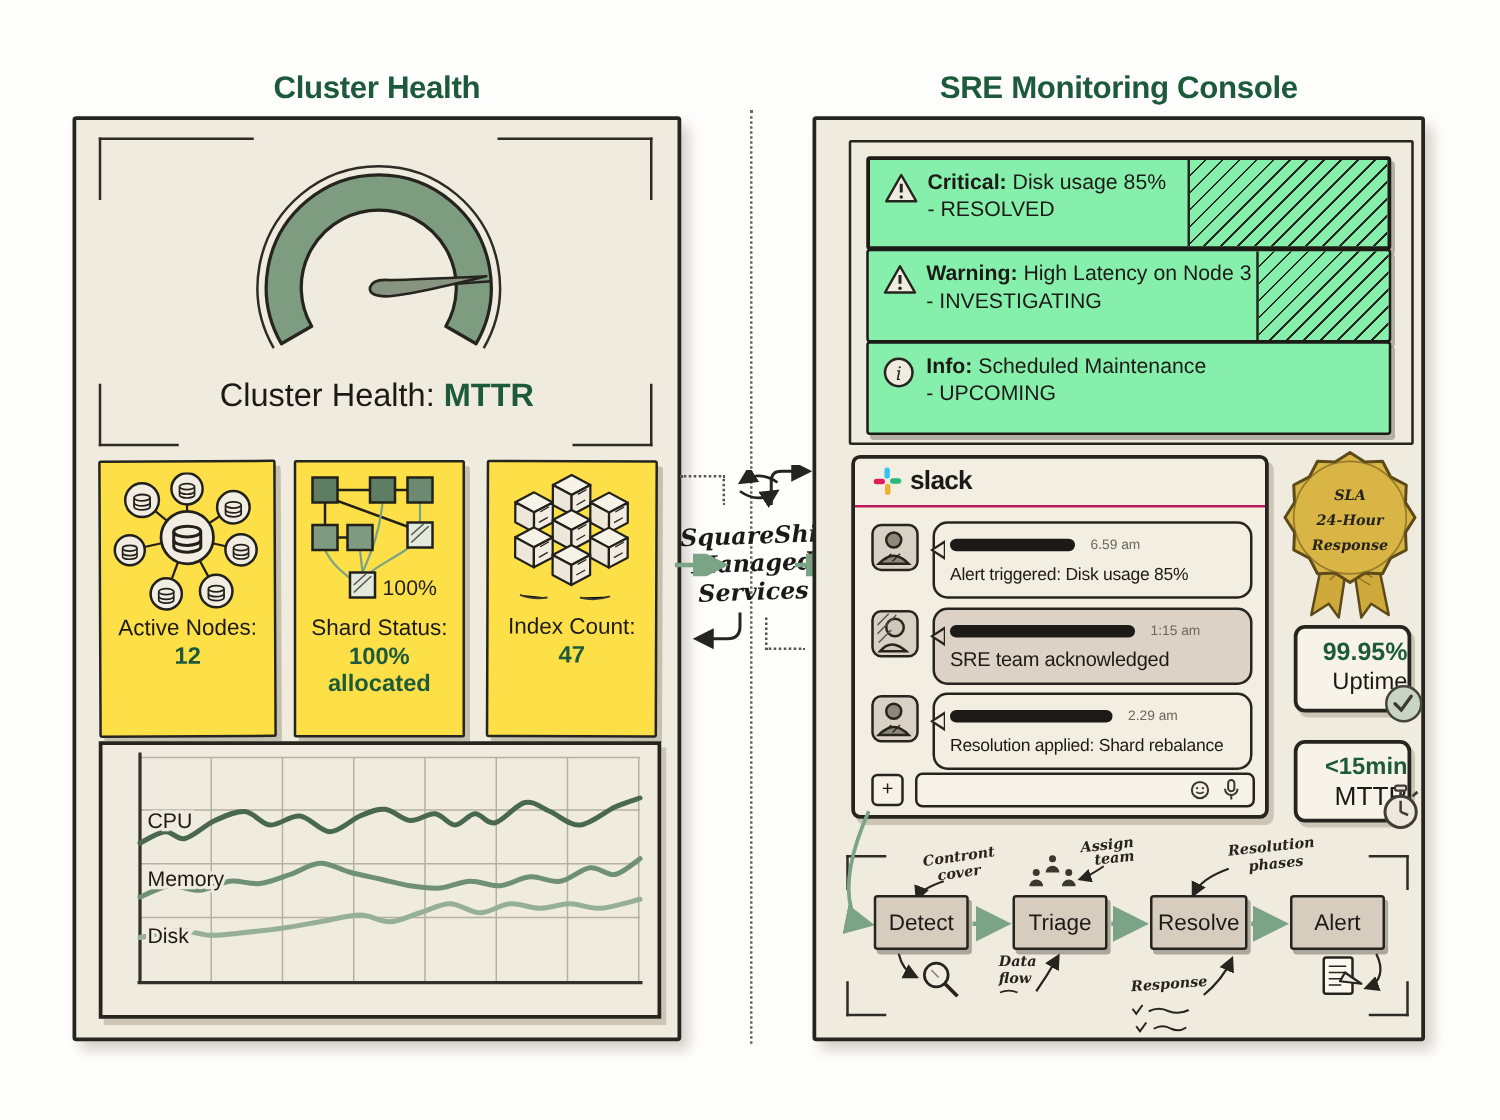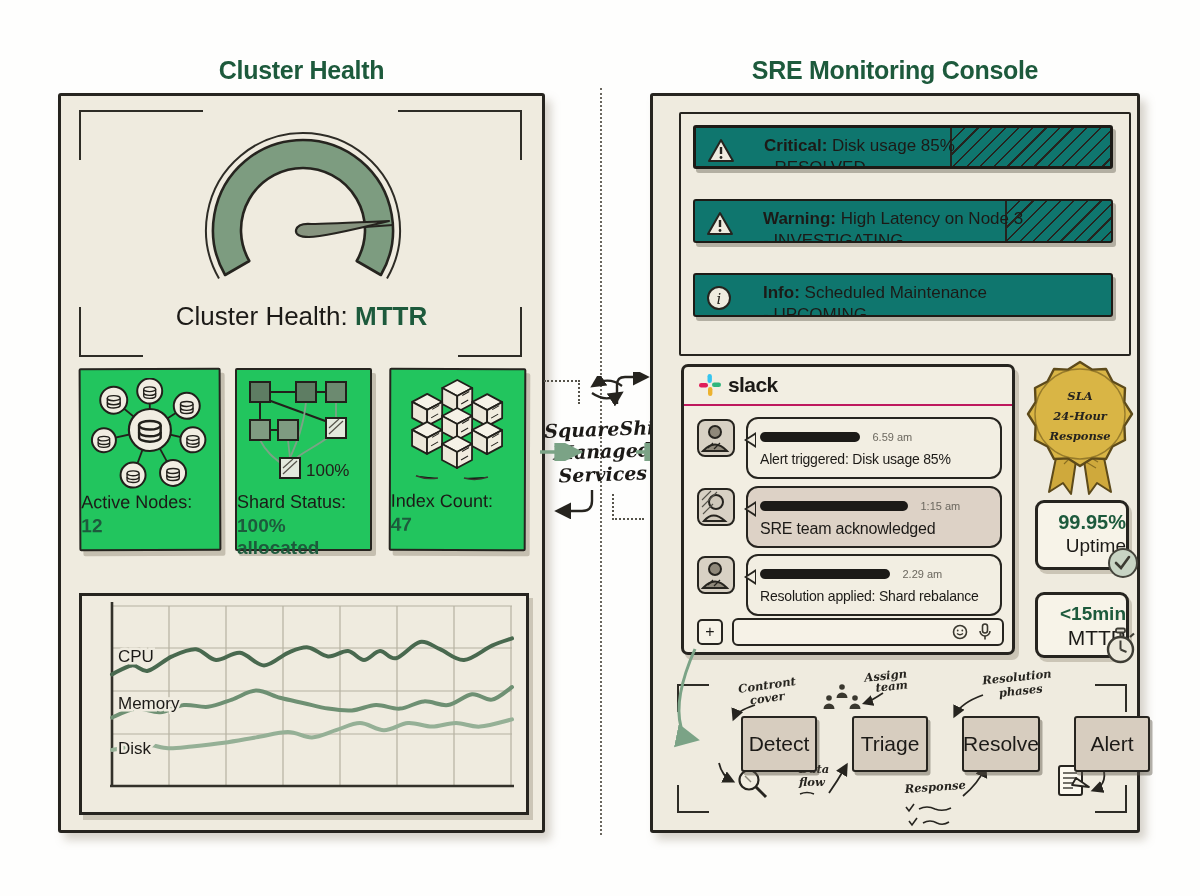--- a/index.html
+++ b/index.html
@@ -9,34 +9,34 @@
     text-align:center;letter-spacing:-.3px;}
   .panel{position:absolute;top:93px;height:740px;background:#efebdf;border:3.5px solid #26241f;
     border-radius:3px;box-shadow:6px 7px 10px rgba(140,130,110,.35);box-sizing:border-box;}
   .bk{position:absolute;border:0 solid #2e2c26;}
   .bk.tl{border-left-width:2.5px;border-top-width:2.5px;}
   .bk.tr{border-right-width:2.5px;border-top-width:2.5px;}
   .bk.bl{border-left-width:2.5px;border-bottom-width:2.5px;}
   .bk.br{border-right-width:2.5px;border-bottom-width:2.5px;}
   .gauge-caption{position:absolute;left:0;right:0;top:205px;text-align:center;font-size:26px;}
   .gauge-caption b{color:#1d5a3c;}
-  .card{position:absolute;top:272px;height:183px;background:#22c55e;border:2.5px solid #26241f;
-    border-radius:2px;box-shadow:4px 5px 0 rgba(120,110,90,.35);text-align:left;box-sizing:border-box;}
+  .card{position:absolute;top:272px;height:222px;background:#fde047;border:2.5px solid #26241f;
+    border-radius:2px;box-shadow:4px 5px 0 rgba(120,110,90,.35);text-align:center;box-sizing:border-box;}
   .card .lbl{font-size:18px;margin-top:2px;}
   .card .val{font-size:19px;font-weight:bold;color:#1d5a3c;margin-top:2px;}
   .chartbox{position:absolute;left:18px;top:497px;width:450px;height:222px;background:#efebdf;
     border:3px solid #26241f;box-shadow:4px 5px 0 rgba(120,110,90,.3);box-sizing:border-box;}
   .divider{position:absolute;left:600px;top:88px;height:747px;width:0;border-left:2.5px dotted #6a675f;}
   .conn-label{position:absolute;left:545px;top:418px;width:114px;text-align:center;
     font-family:"DejaVu Serif",serif;font-style:italic;font-weight:bold;font-size:19px;
     line-height:1.18;transform:rotate(-2deg);}
   .dotl{position:absolute;border:0 dotted #55534a;}
   .alertsbox{position:absolute;left:26px;top:16px;width:448px;height:240px;border:2.5px solid #26241f;border-radius:2px;}
-  .alert{position:absolute;left:40px;width:420px;height:44px;background:#0f766e;border:2.5px solid #1d1b16;
-    border-radius:3px;box-shadow:3px 4px 0 rgba(90,85,70,.4);box-sizing:border-box;overflow:hidden;padding-left:22px;}
+  .alert{position:absolute;left:40px;width:420px;height:75px;background:#86efac;border:2.5px solid #1d1b16;
+    border-radius:3px;box-shadow:3px 4px 0 rgba(90,85,70,.4);box-sizing:border-box;overflow:hidden;}
   .alert .txt{margin-left:46px;margin-top:7px;font-size:17px;line-height:22px;position:relative;z-index:2;}
   .alert .aicon{position:absolute;left:11px;top:10px;z-index:2;}
   .hatch{position:absolute;right:0;top:0;bottom:0;z-index:1;border-left:2px solid #26241f;
     background:repeating-linear-gradient(135deg,rgba(0,0,0,0) 0 8px,#26241f 8px 9.6px);}
   .slack{position:absolute;left:28px;top:268px;width:334px;height:291px;background:#f2eee2;
     border:3px solid #26241f;border-radius:7px;box-shadow:4px 5px 0 rgba(120,110,90,.3);box-sizing:border-box;}
   .slack-h{position:absolute;left:0;right:0;top:0;height:37px;border-bottom:2px solid #be185d;}
   .slack-h .word{position:absolute;left:44px;top:6px;font-size:21px;font-weight:bold;letter-spacing:-.6px;}
   .msg{position:absolute;left:0;right:0;}
   .avatar{position:absolute;left:13px;top:2px;width:38px;height:38px;background:#d8d1c4;
@@ -53,23 +53,23 @@
   .plusbox{position:absolute;left:13px;top:252px;width:26px;height:26px;border:2.5px solid #26241f;
     border-radius:5px;box-sizing:border-box;text-align:center;font-size:16px;line-height:21px;background:#f6f2e7;}
   .inputbar{position:absolute;left:48px;top:251px;width:272px;height:28px;border:2.5px solid #26241f;
     border-radius:6px;background:#f6f2e7;box-sizing:border-box;}
   .kpi{position:absolute;left:382px;width:94px;background:#f7f3e8;border:3px solid #26241f;border-radius:9px;
     box-shadow:3px 4px 0 rgba(120,110,90,.3);box-sizing:border-box;text-align:right;}
   .kpi .v{font-weight:bold;color:#1d5a3c;font-size:19px;margin-top:8px;}
   .kpi .l{font-size:19px;margin-top:1px;}
   .check{position:absolute;left:455px;top:452px;width:30px;height:30px;border-radius:50%;
     background:#c8d4c4;border:2.5px solid #45443c;box-sizing:border-box;}
-  .step{position:absolute;top:620px;height:56px;background:#d7cdbf;border:2.5px solid #26241f;border-radius:3px;
+  .step{position:absolute;top:620px;height:44px;background:#d7cdbf;border:2.5px solid #26241f;border-radius:3px;
     box-shadow:2.5px 3.5px 0 rgba(90,85,70,.45);box-sizing:border-box;display:flex;align-items:center;
-    justify-content:center;font-size:21px;z-index:2;margin-left:42px;}
+    justify-content:center;font-size:18px;z-index:2;}
   .annsvg text{font-family:"DejaVu Serif",serif;font-style:italic;font-weight:bold;font-size:11.5px;fill:#26241f;}
   svg{display:block;}
 </style>
 </head>
 <body>
 
 <div class="title" style="left:58px;width:487px;">Cluster Health</div>
 <div class="title" style="left:650px;width:490px;">SRE Monitoring Console</div>
 
 <div class="panel" style="left:58px;width:487px;">

